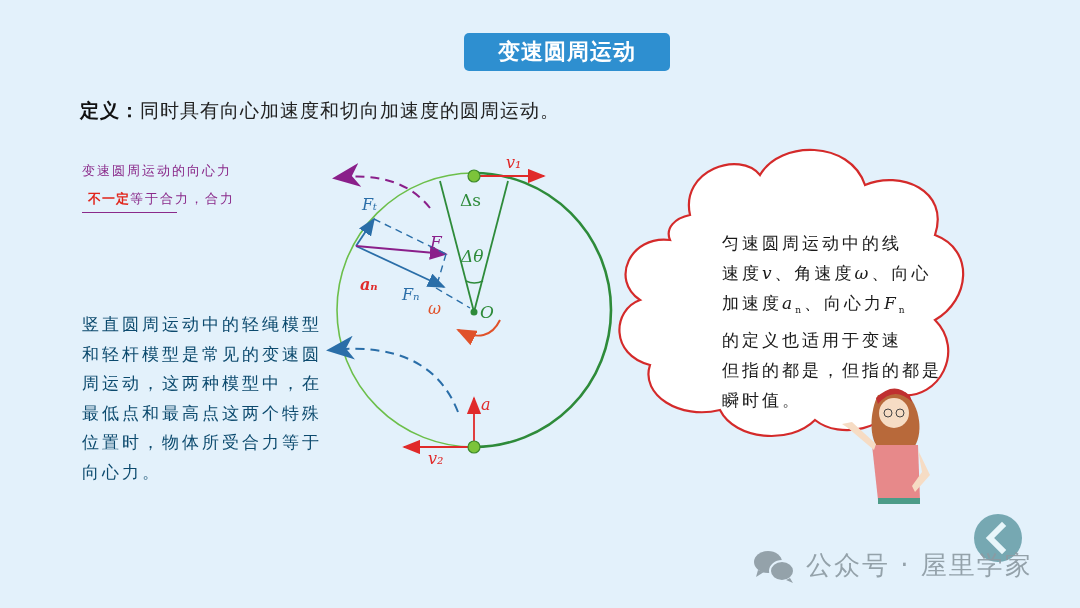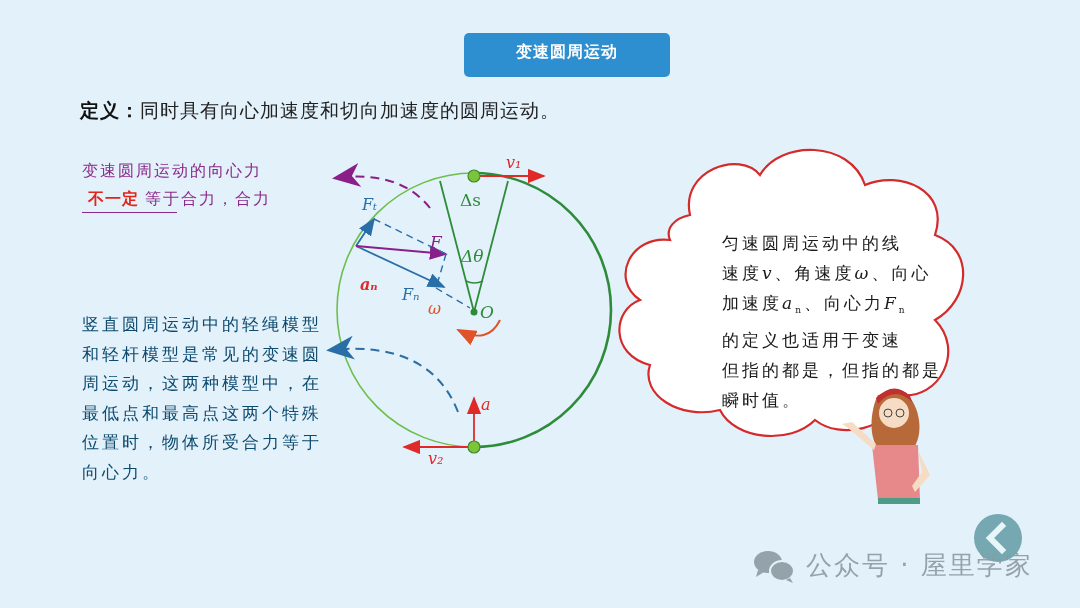--- a/index.html
+++ b/index.html
@@ -1,26 +1,26 @@
 <!DOCTYPE html>
 <html><head>
 <meta charset="utf-8">
 <style>
   html,body{margin:0;padding:0;}
   body{width:1080px;height:608px;overflow:hidden;background:#e3f1fb;position:relative;
        font-family:"DejaVu Serif","Liberation Serif",serif;}
-  .title-badge{position:absolute;left:464px;top:33px;width:206px;height:44px;background:#2e8fd0;
+  .title-badge{position:absolute;left:464px;top:33px;width:206px;height:38px;background:#2e8fd0;
        border-radius:5px;color:#fff;font-family:"DejaVu Sans","Liberation Sans",sans-serif;
-       font-weight:bold;font-size:16px;line-height:38px;text-align:center;letter-spacing:1px;}
+       font-weight:bold;font-size:22px;line-height:38px;text-align:center;letter-spacing:1px;}
   .definition{position:absolute;left:80px;top:98px;font-size:19px;color:#222;letter-spacing:1px;}
   .definition .lbl{font-family:"DejaVu Sans","Liberation Sans",sans-serif;font-weight:bold;color:#111;margin-top:47px;}
-  .note-purple{position:absolute;left:82px;top:157px;width:240px;font-size:16px;line-height:28px;
+  .note-purple{position:absolute;left:82px;top:157px;width:240px;font-size:13px;line-height:28px;
        color:#8a2a8a;letter-spacing:2px;}
   .note-purple .emph{color:#e1251b;font-weight:bold;font-family:"DejaVu Sans","Liberation Sans",sans-serif;
-       letter-spacing:1px;margin-left:6px;margin-right:6px;}
+       letter-spacing:1px;margin-left:6px;}
   .note-purple .uline{position:absolute;left:0;top:55px;width:95px;height:1px;background:#8a2a8a;}
   .note-blue{position:absolute;left:82px;top:310px;width:240px;font-size:17px;line-height:29.5px;
        color:#0c4a6e;letter-spacing:3px;}
   .diagram{position:absolute;left:0;top:0;}
   .cloud-text{position:absolute;left:695px;top:228px;width:228px;font-size:17px;line-height:30px;
        color:#1a1a1a;letter-spacing:3px;margin-left:27px;}
   .cloud-text i{font-family:"DejaVu Serif","Liberation Serif",serif;font-style:italic;}
   .cloud-text sub{font-size:9px;}
   .watermark{position:absolute;left:752px;top:548px;font-family:"DejaVu Sans","Liberation Sans",sans-serif;
        font-size:26px;color:#8c9aa2;letter-spacing:2px;opacity:.9;display:flex;align-items:flex-start;}

